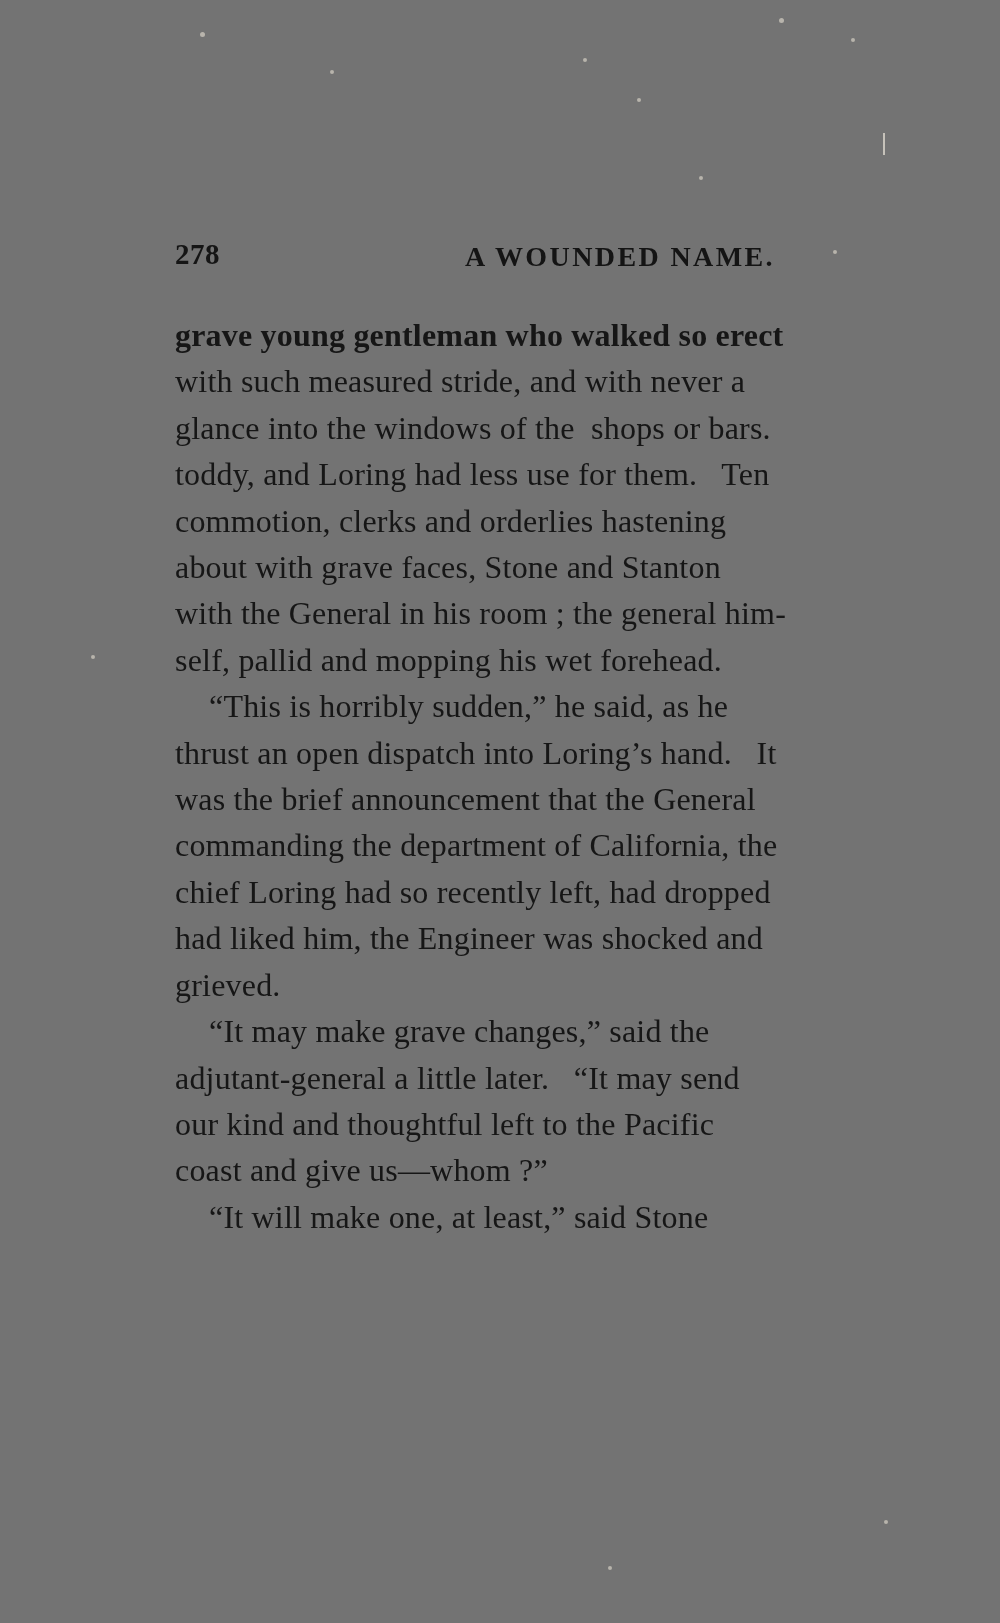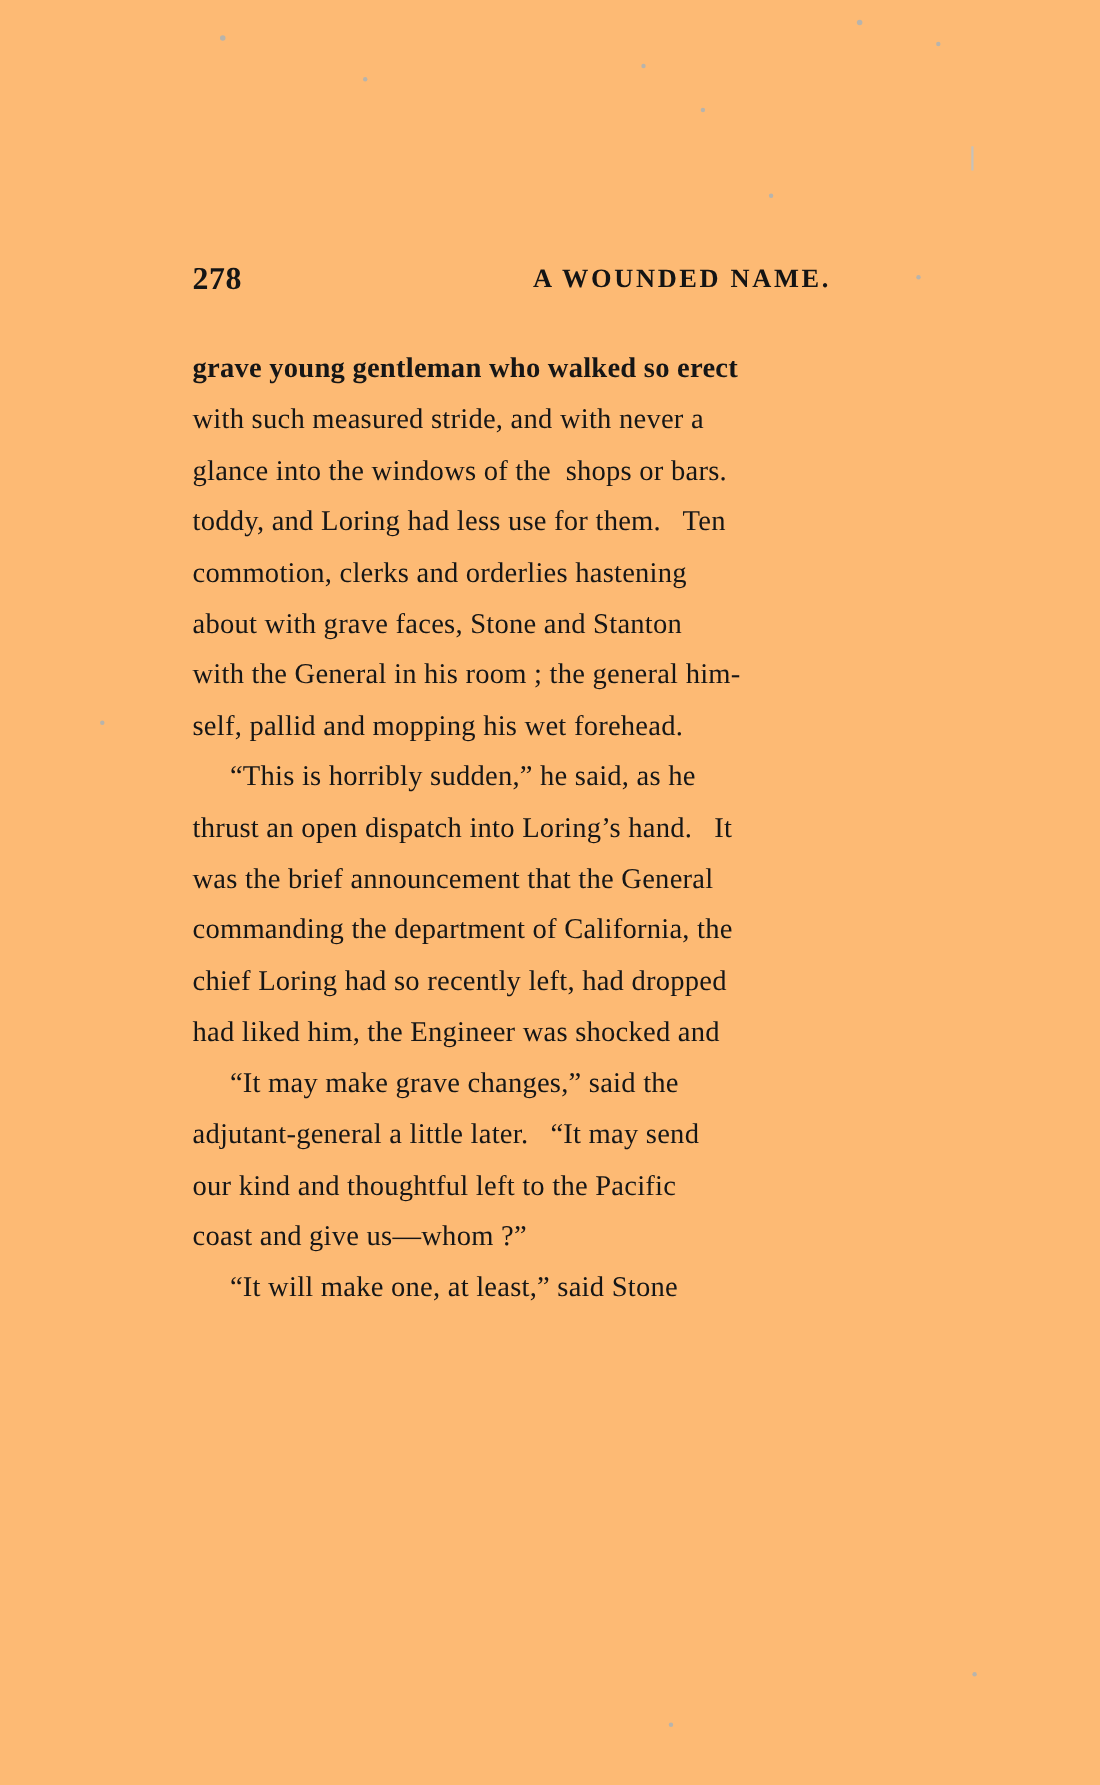--- a/index.html
+++ b/index.html
@@ -14,21 +14,21 @@
     font-family: "Liberation Serif", serif;
     color: #1a1a1a;
     overflow: hidden;
   }
   .page {
     position: absolute;
     left: 0;
     top: 0;
     width: 1000px;
     height: 1623px;
-    background: #fdba74;
+    background: #737373;
   }
   
   .speck {
     position: absolute;
     background: #b8b4ac;
     border-radius: 50%;
   }
   .tick {
     position: absolute;
     background: #c6c2ba;
@@ -51,33 +51,33 @@
     color: #151515;
   }
   .running-head {
     position: absolute;
     left: 200px;
     top: 3px;
     width: 490px;
     text-align: center;
     font-family: "Liberation Serif", serif;
     font-weight: bold;
-    font-size: 24px;
+    font-size: 28px;
     letter-spacing: 2.4px;
     color: #141414;
   }
   .body-text {
     position: absolute;
     left: 175px;
     top: 312px;
     width: 692px;
   }
   .line {
     display: block;
-    font-size: 26px;
+    font-size: 32px;
     line-height: 46.4px;
     color: #161616;
     white-space: pre;
     letter-spacing: 0.2px;
   }
   .just {
     display: flex;
     justify-content: space-between;
   }
   .just > span { white-space: pre; }
@@ -120,20 +120,21 @@
       <span class="line">self, pallid and mopping his wet forehead.</span>
     </div>
 
     <div>
       <span class="line just indent"><span>“This is horribly sudden,” he said, as he</span></span>
       <span class="line just"><span>thrust an open dispatch into Loring’s hand.   It</span></span>
       <span class="line just"><span>was the brief announcement that the General</span></span>
       <span class="line just"><span>commanding the department of California, the</span></span>
       <span class="line just"><span>chief Loring had so recently left, had dropped</span></span>
       <span class="line just"><span>had liked him, the Engineer was shocked and</span></span>
+      <span class="line">grieved.</span>
     </div>
 
     <div>
       <span class="line just indent"><span>“It may make grave changes,” said the</span></span>
       <span class="line just"><span>adjutant-general a little later.   “It may send</span></span>
       <span class="line just"><span>our kind and thoughtful left to the Pacific</span></span>
       <span class="line">coast and give us—whom ?”</span>
     </div>
 
     <div>

